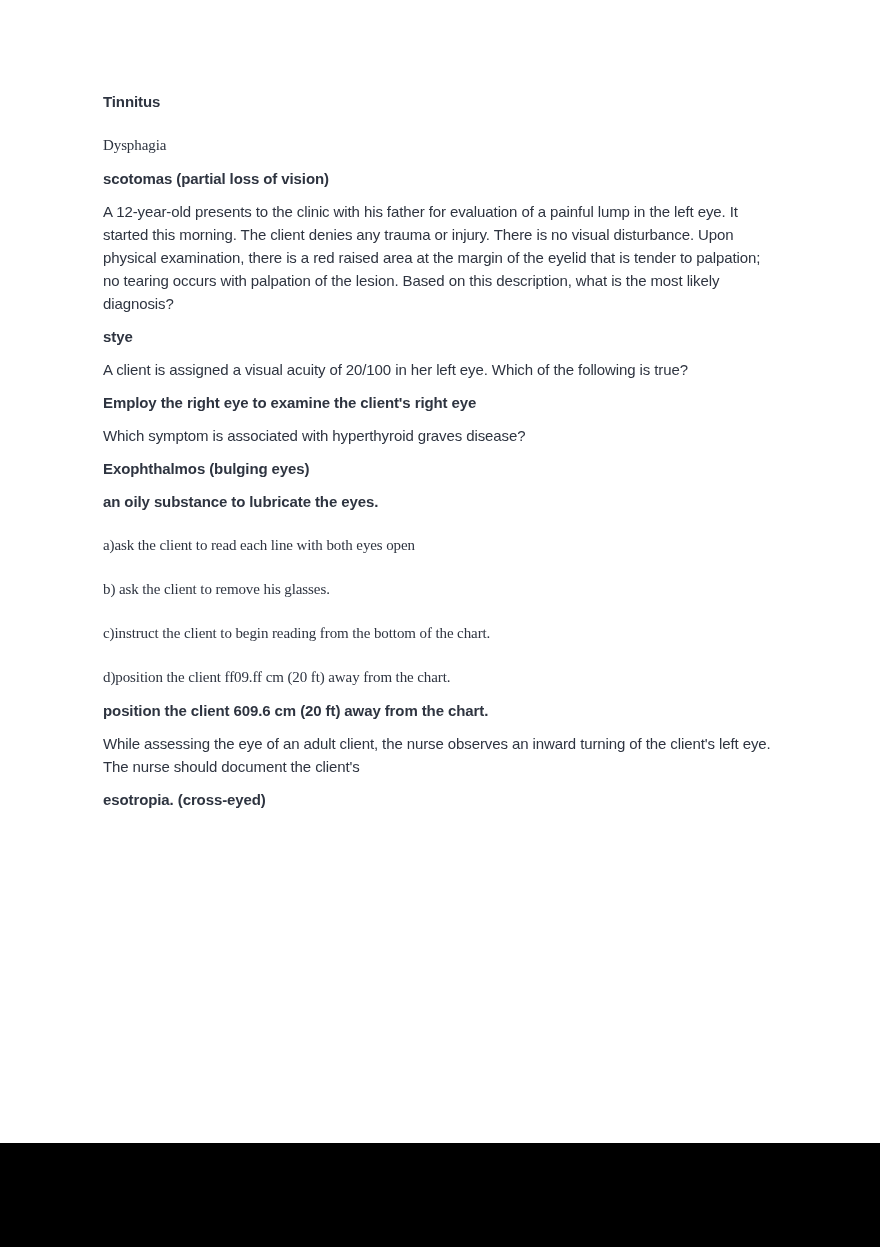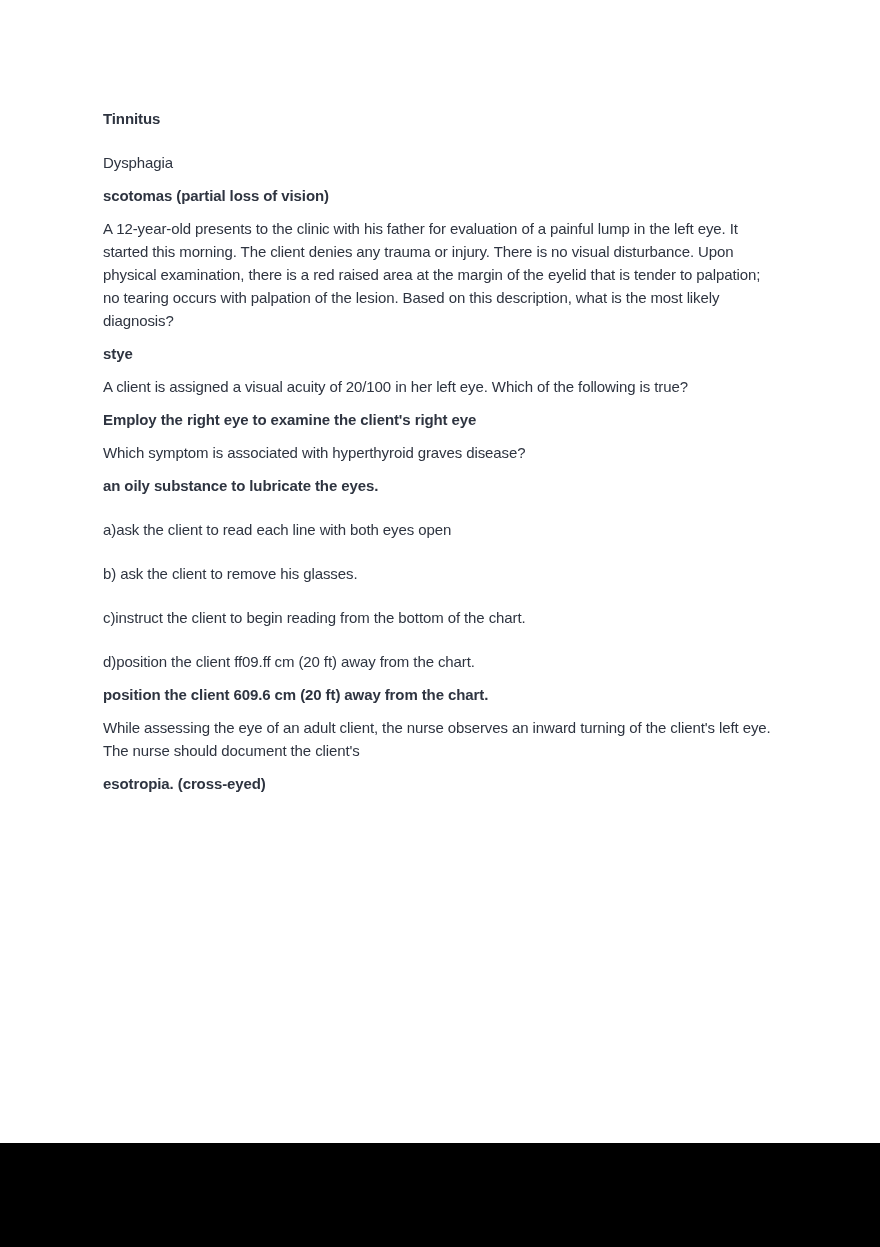--- a/index.html
+++ b/index.html
@@ -18,40 +18,41 @@
     position: absolute;
     left: 0;
     top: 0;
     width: 880px;
     height: 1143px;
     background: #ffffff;
   }
   .doc-content {
     position: absolute;
     left: 103px;
-    top: 107px;
+    top: 90px;
     width: 672px;
     color: #2e3440;
     font-size: 15px;
     line-height: 23px;
     letter-spacing: -0.1px;
   }
   .doc-content p {
     margin: 10px 0 0 0;
     padding: 0;
     font-weight: 400;
   }
   .doc-content p:first-child {
     margin-top: 0;
   }
   .doc-content p.bold {
     font-weight: 700;
   }
   .doc-content p.gap {
     margin-top: 21px;
+    font-family: Liberation Serif, serif;
   }
   .letterbox-bar {
     position: absolute;
     left: 0;
     top: 1143px;
     width: 880px;
     height: 104px;
     background: #000000;
   }
 </style>
@@ -61,20 +62,21 @@
 <div class="doc-page">
   <div class="doc-content" id="doc-content" style="color: rgb(46, 52, 64);">
       <p class="bold">Tinnitus</p>
       <p class="gap">Dysphagia</p>
       <p class="bold">scotomas (partial loss of vision)</p>
       <p>A 12-year-old presents to the clinic with his father for evaluation of a painful lump in the left eye. It started this morning. The client denies any trauma or injury. There is no visual disturbance. Upon physical examination, there is a red raised area at the margin of the eyelid that is tender to palpation; no tearing occurs with palpation of the lesion. Based on this description, what is the most likely diagnosis?</p>
       <p class="bold">stye</p>
       <p>A client is assigned a visual acuity of 20/100 in her left eye. Which of the following is true?</p>
       <p class="bold">Employ the right eye to examine the client's right eye</p>
       <p>Which symptom is associated with hyperthyroid graves disease?</p>
+      <p class="bold">Exophthalmos (bulging eyes)</p>
       <p class="bold">an oily substance to lubricate the eyes.</p>
       <p class="gap">a)ask the client to read each line with both eyes open</p>
       <p class="gap">b) ask the client to remove his glasses.</p>
       <p class="gap">c)instruct the client to begin reading from the bottom of the chart.</p>
       <p class="gap">d)position the client ff09.ff cm (20 ft) away from the chart.</p>
       <p class="bold">position the client 609.6 cm (20 ft) away from the chart.</p>
       <p>While assessing the eye of an adult client, the nurse observes an inward turning of the client's left eye. The nurse should document the client's</p>
       <p class="bold">esotropia. (cross-eyed)</p>
     </div>
 </div>

